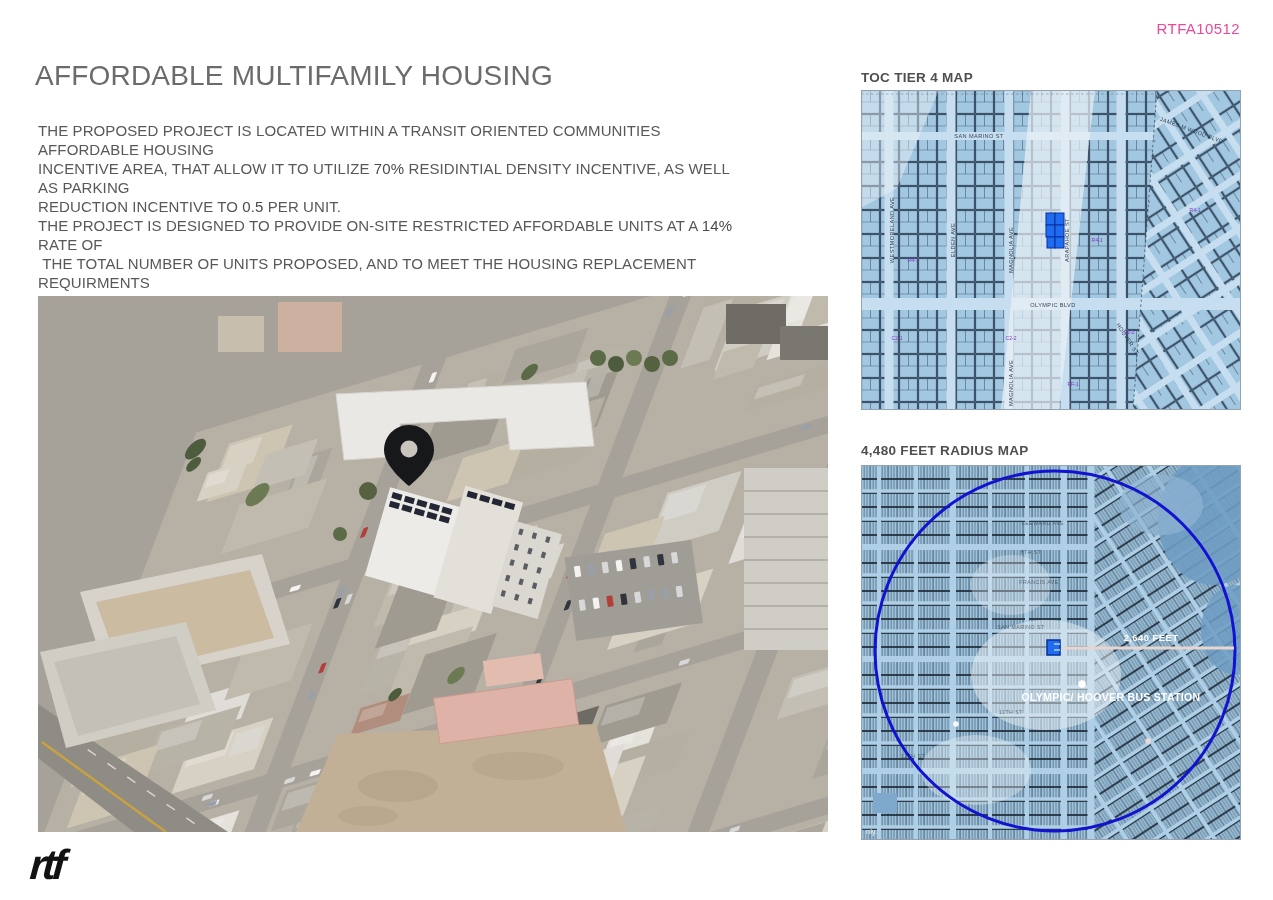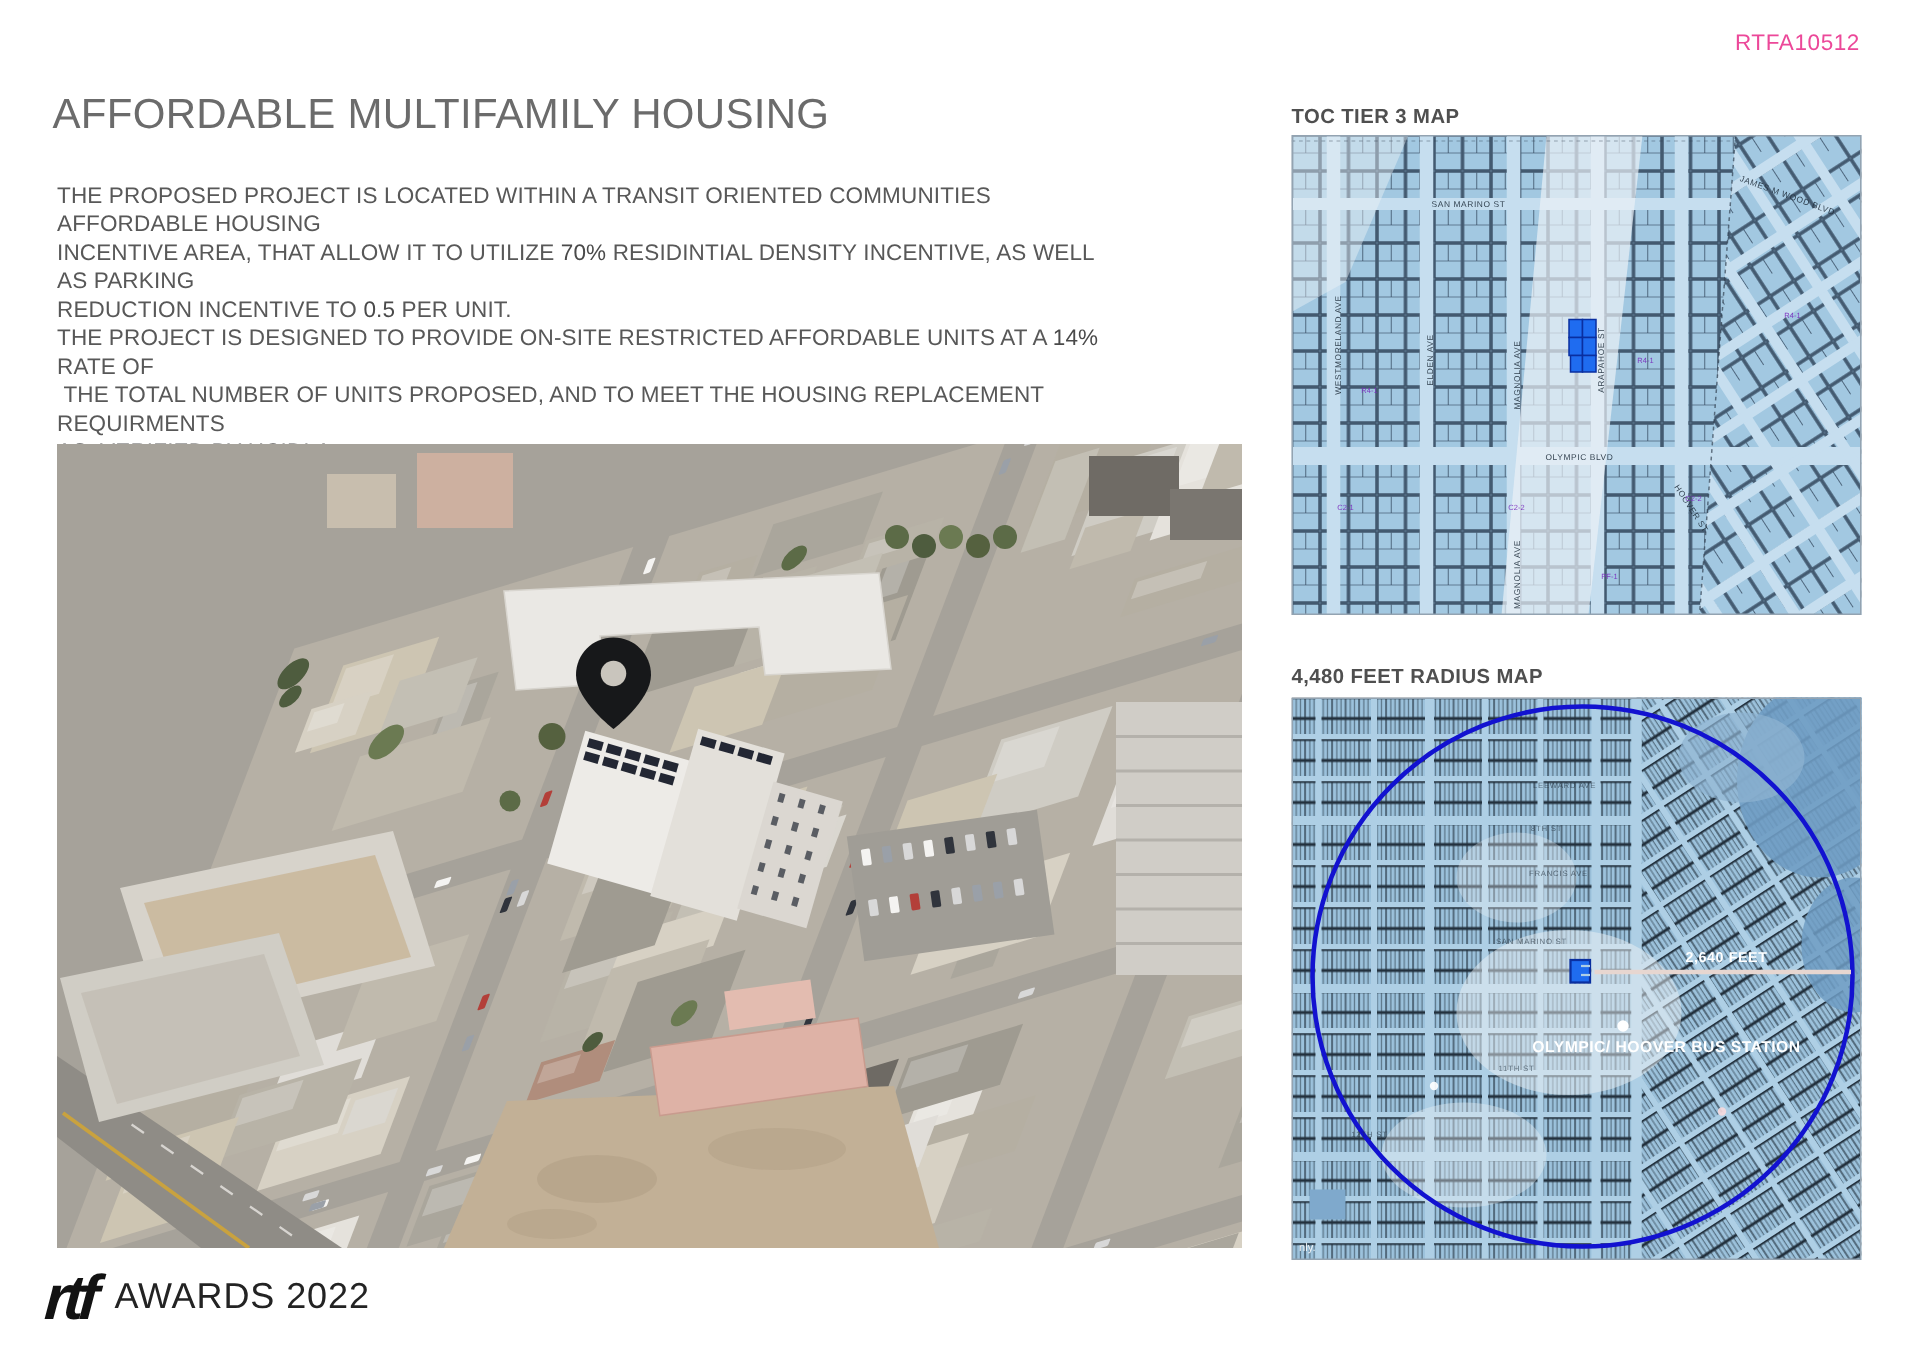--- a/index.html
+++ b/index.html
@@ -654,21 +654,21 @@
       <circle cx="596" cy="62" r="8" fill="#6b7a52"></circle>
       <circle cx="614" cy="68" r="8" fill="#55613f"></circle>
       <circle cx="632" cy="62" r="8" fill="#5c6b47"></circle>
     </g>
   <g>
     <path d="M371,129 c-14,0 -25,11 -25,25 c0,17 25,36 25,36 c0,0 25,-19 25,-36 c0,-14 -11,-25 -25,-25 z" fill="#17181a"></path>
     <circle cx="371" cy="153" r="8.5" fill="#c9c5bd"></circle>
   </g>
 </svg>
 
-<div id="toc-h" class="abs map-h">TOC TIER 3 MAP</div>
+<div id="toc-h" class="abs map-h">TOC TIER 4 MAP</div>
 <svg id="toc-svg" class="map" width="380" height="320" viewBox="0 0 380 320">
   <g id="toc-paint">
       <rect x="0" y="0" width="380" height="320" fill="url(#pTOC)"></rect>
       <polygon points="296,0 380,0 380,320 272,320" fill="url(#pTOCd)"></polygon>
       <g stroke="#c6deef" clip-path="url(#clipTocLeft)">
         <line x1="28" y1="0" x2="28" y2="320" stroke-width="9"></line>
         <line x1="90" y1="0" x2="90" y2="320" stroke-width="9"></line>
         <line x1="148" y1="0" x2="148" y2="320" stroke-width="9"></line>
         <line x1="204" y1="0" x2="204" y2="320" stroke-width="9"></line>
         <line x1="260" y1="0" x2="260" y2="320" stroke-width="9"></line>
@@ -827,14 +827,13 @@
   <text class="lblr" x="150" y="249">11TH ST</text>
   <text class="lblr" x="52" y="293">12TH ST</text>
   <text class="wlbl dist" x="290" y="176">2,640 FEET</text>
   <text class="wlbl stn" x="250" y="236">OLYMPIC/ HOOVER BUS STATION</text>
   <text class="wm" x="5" y="369">nly.</text>
   <rect class="map-border" x="0.5" y="0.5" width="379" height="374"></rect>
 </svg>
 
 <div id="footer">
   <span class="rtf-mark">rtf</span>
-  <span class="awards">AWARDS 2022</span>
 </div>
 
 </body></html>

